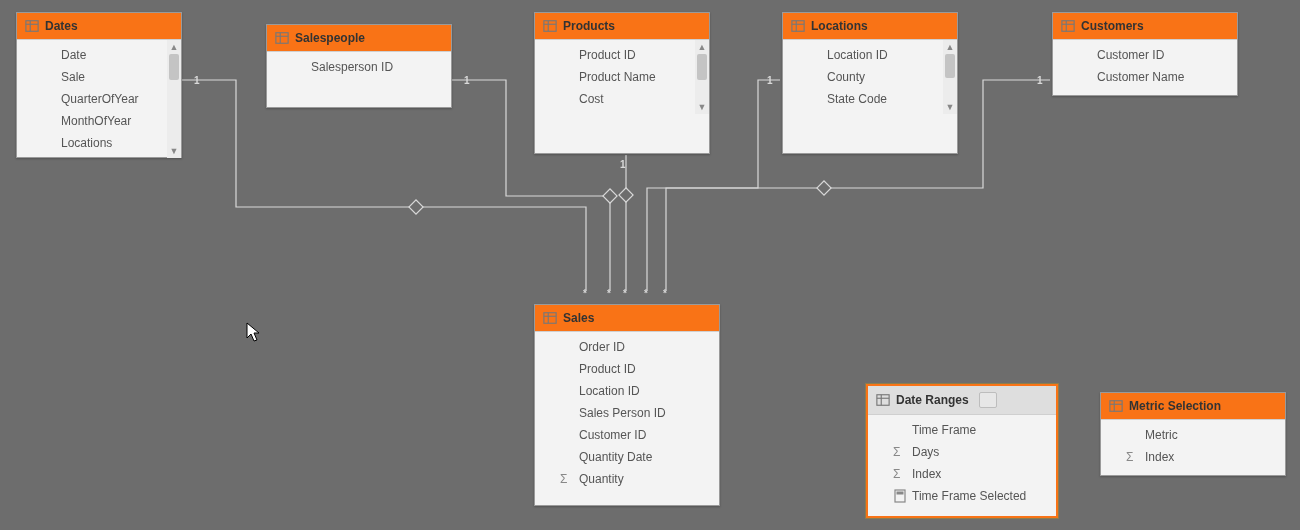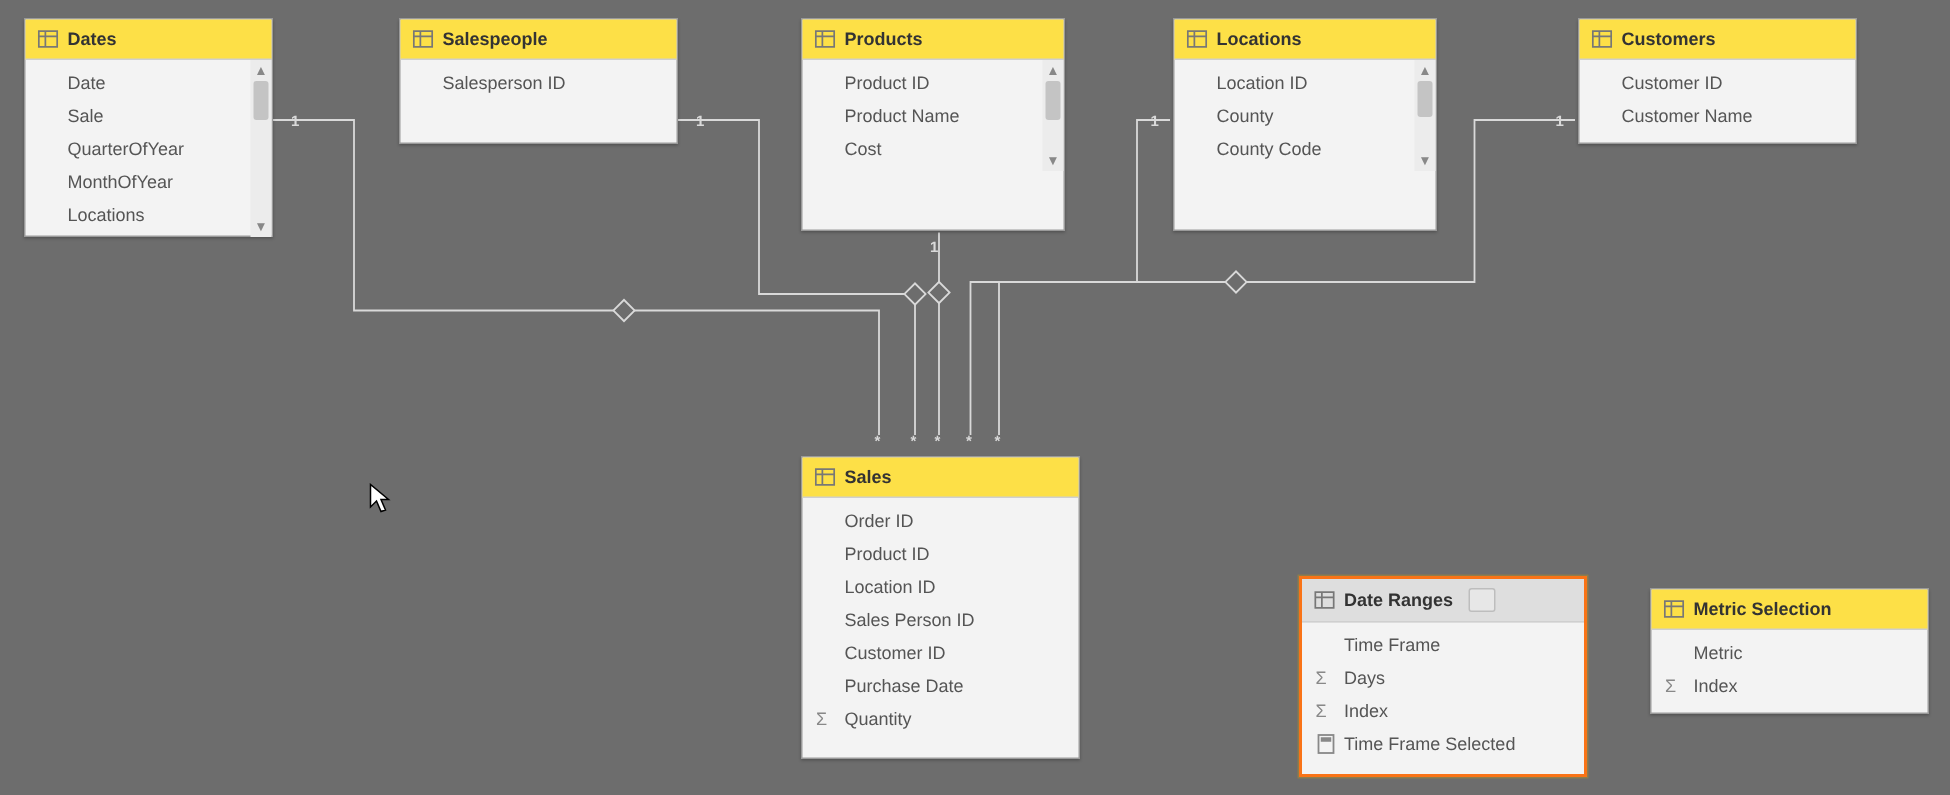--- a/index.html
+++ b/index.html
@@ -4,24 +4,24 @@
 <style>
   html,body{margin:0;padding:0;width:1300px;height:530px;background:#6d6d6d;font-family:"Segoe UI",Arial,sans-serif;overflow:hidden}
   .canvas{position:relative;width:1300px;height:530px}
   svg.rel{position:absolute;left:0;top:0;width:1300px;height:530px;pointer-events:none}
   svg.rel path{stroke:#d9d9d9;stroke-width:1.2;fill:none}
   svg.rel .cap{fill:#d9d9d9;font-size:10px;font-weight:700}
   svg.rel .node{fill:#6d6d6d;stroke:#d9d9d9;stroke-width:1.2}
 
   .tbl{position:absolute;background:#f3f3f3;border:1px solid #9a9a9a;box-shadow:0 1px 2px rgba(0,0,0,.25);font-size:12px;color:#444}
   .tbl.sel{border:2px solid #f97316;box-shadow:0 0 0 1px rgba(217,163,0,.3)}
-  .tbl .hdr{background:#fde047;border-bottom:1px solid #cfcfcf;padding:6px 8px 6px 8px;font-weight:600;color:#333;display:flex;align-items:center;gap:6px}
+  .tbl .hdr{background:#f97316;border-bottom:1px solid #cfcfcf;padding:6px 8px 6px 8px;font-weight:600;color:#333;display:flex;align-items:center;gap:6px}
   .tbl .hdr .ticon{width:14px;height:14px;flex:none}
   .tbl .hdr .ticon svg{display:block}
-  .tbl .body{position:relative;padding:4px 0}
+  .tbl .body{position:relative;padding:4px 16px}
   .tbl .row{display:flex;align-items:center;height:22px;padding:0 10px 0 28px;position:relative;color:#555}
   .tbl .row .ficon{position:absolute;left:9px;top:4px;width:14px;height:14px;color:#888}
   .tbl .scroll{position:absolute;right:0;top:0;bottom:0;width:14px;background:#ececec}
   .tbl .scroll .thumb{position:absolute;left:2px;right:2px;background:#c4c4c4;border-radius:2px}
   .tbl .scroll .btn{position:absolute;left:0;right:0;height:14px;display:flex;align-items:center;justify-content:center;color:#888;font-size:9px}
   .cursor{position:absolute;width:16px;height:22px}
   .chip{position:absolute;width:16px;height:14px;border:1px solid #bdbdbd;background:#e7e7e7;border-radius:2px}
 </style>
 </head>
 <body>
@@ -83,21 +83,21 @@
           <span>Locations</span>
         </div>
       <div class="scroll">
         <div class="btn" style="top:0">▲</div>
         <div class="thumb" style="top:14px;height:26px"></div>
         <div class="btn" style="bottom:0">▼</div>
       </div>
     </div>
   </div>
 
-  <div class="tbl" style="left:266px;top:12px;width:184px;height:82px">
+  <div class="tbl" style="left:266px;top:24px;width:184px;height:82px">
     <div class="hdr">
       <span class="ticon">
           <svg viewBox="0 0 16 16">
             <rect x="1" y="2" width="14" height="12" fill="none" stroke="#777" stroke-width="1.3"></rect>
             <line x1="1" y1="6" x2="15" y2="6" stroke="#777" stroke-width="1.3"></line>
             <line x1="6" y1="2" x2="6" y2="14" stroke="#777" stroke-width="1.3"></line>
           </svg>
         </span>
       <span>Salespeople</span>
     </div>
@@ -149,21 +149,21 @@
       <span>Locations</span>
     </div>
     <div class="body">
       <div class="row">
           <span>Location ID</span>
         </div>
       <div class="row">
           <span>County</span>
         </div>
       <div class="row">
-          <span>County Code</span>
+          <span>State Code</span>
         </div>
       <div class="scroll">
         <div class="btn" style="top:0">▲</div>
         <div class="thumb" style="top:14px;height:24px"></div>
         <div class="btn" style="bottom:0">▼</div>
       </div>
     </div>
   </div>
 
   <div class="tbl" style="left:1052px;top:12px;width:184px;height:82px">
@@ -208,21 +208,21 @@
       <div class="row">
           <span>Location ID</span>
         </div>
       <div class="row">
           <span>Sales Person ID</span>
         </div>
       <div class="row">
           <span>Customer ID</span>
         </div>
       <div class="row">
-          <span>Purchase Date</span>
+          <span>Quantity Date</span>
         </div>
       <div class="row">
         <span class="ficon">Σ</span>
         <span>Quantity</span>
       </div>
     </div>
   </div>
 
   <div class="tbl sel" style="left:866px;top:384px;width:188px;height:130px">
     <div class="hdr" style="background:#dedede">

